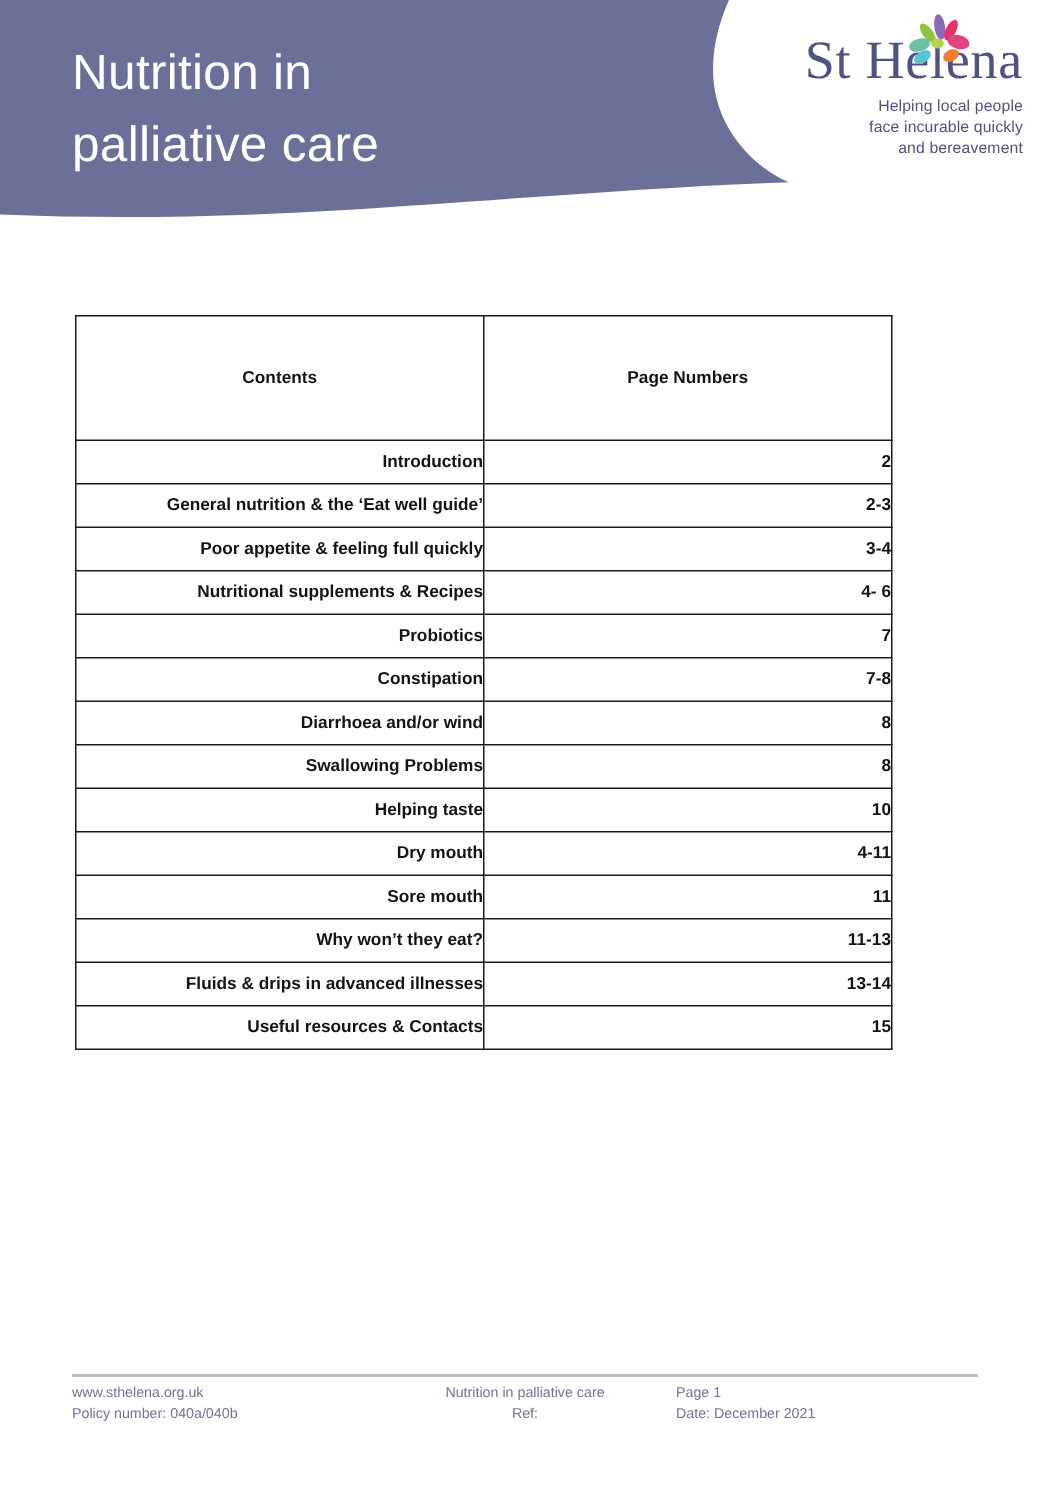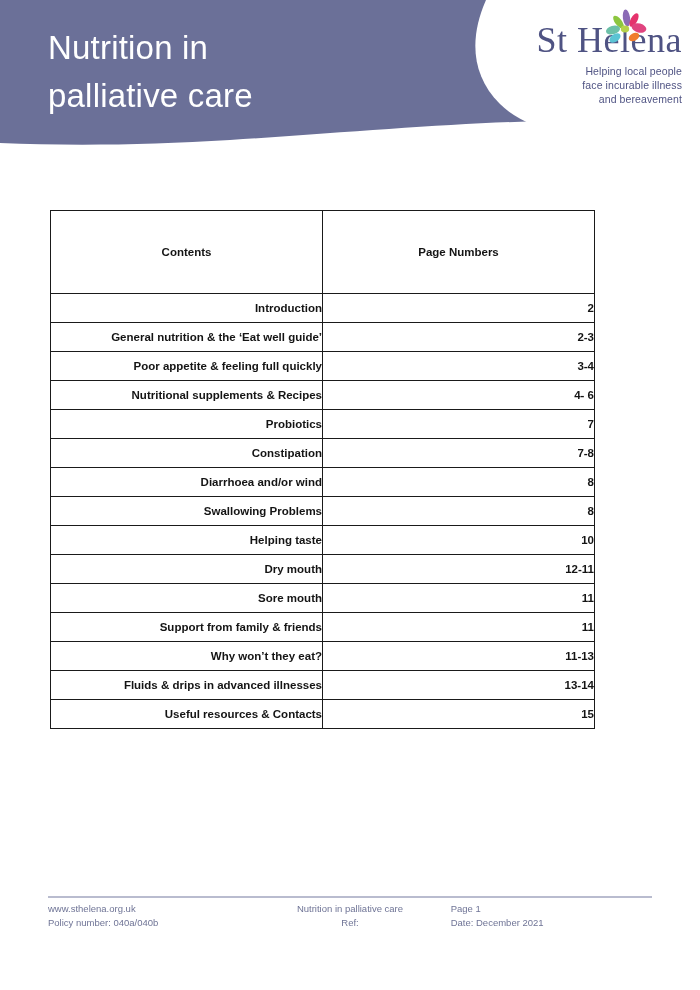--- a/index.html
+++ b/index.html
@@ -106,21 +106,21 @@
     font-weight: bold;
     color: #141414;
     padding-left: 8px !important;
     text-align: right;
   }
 
   
   #footer {
     position: absolute;
     left: 48px;
-    top: 896px;
+    top: 916px;
     width: 604px;
   }
   #footer-rule {
     width: 100%;
     height: 2px;
     background: #b9bccf;
   }
   #footer-cols {
     display: flex;
     margin-top: 4px;
@@ -152,21 +152,21 @@
       <ellipse cx="33" cy="11" rx="3.4" ry="7.5" transform="rotate(28 33 11)" fill="#e5336c"></ellipse>
       <ellipse cx="17.5" cy="13" rx="3.4" ry="7.5" transform="rotate(-38 17.5 13)" fill="#8cc63f"></ellipse>
       <ellipse cx="38" cy="19" rx="7.5" ry="4.6" transform="rotate(14 38 19)" fill="#e0447f"></ellipse>
       <ellipse cx="12" cy="21" rx="7.2" ry="4.2" transform="rotate(-16 12 21)" fill="#6cc0a8"></ellipse>
       <ellipse cx="14" cy="29" rx="6.2" ry="3.8" transform="rotate(-34 14 29)" fill="#5bc4d4"></ellipse>
       <ellipse cx="33" cy="28" rx="5.6" ry="3.8" transform="rotate(-28 33 28)" fill="#f07d2e"></ellipse>
       <ellipse cx="24" cy="20" rx="4.2" ry="3.4" fill="#b7d24a"></ellipse>
     </svg>
     <div id="logo-wordmark">St Helena</div>
     <div id="logo-strapline">Helping local people
-face incurable illness
+face incurable quickly
 and bereavement</div>
   </div>
 </div>
 
 <table id="contents-table">
   <colgroup>
     <col class="col-contents">
     <col class="col-pages">
   </colgroup>
   <thead>
@@ -207,28 +207,24 @@
       <tr>
         <td class="row-cell">Swallowing Problems</td>
         <td class="row-cell">8</td>
       </tr>
       <tr>
         <td class="row-cell">Helping taste</td>
         <td class="row-cell">10</td>
       </tr>
       <tr>
         <td class="row-cell">Dry mouth</td>
-        <td class="row-cell">12-11</td>
+        <td class="row-cell">4-11</td>
       </tr>
       <tr>
         <td class="row-cell">Sore mouth</td>
-        <td class="row-cell">11</td>
-      </tr>
-      <tr>
-        <td class="row-cell">Support from family &amp; friends</td>
         <td class="row-cell">11</td>
       </tr>
       <tr>
         <td class="row-cell">Why won’t they eat?</td>
         <td class="row-cell">11-13</td>
       </tr>
       <tr>
         <td class="row-cell">Fluids &amp; drips in advanced illnesses</td>
         <td class="row-cell">13-14</td>
       </tr>

